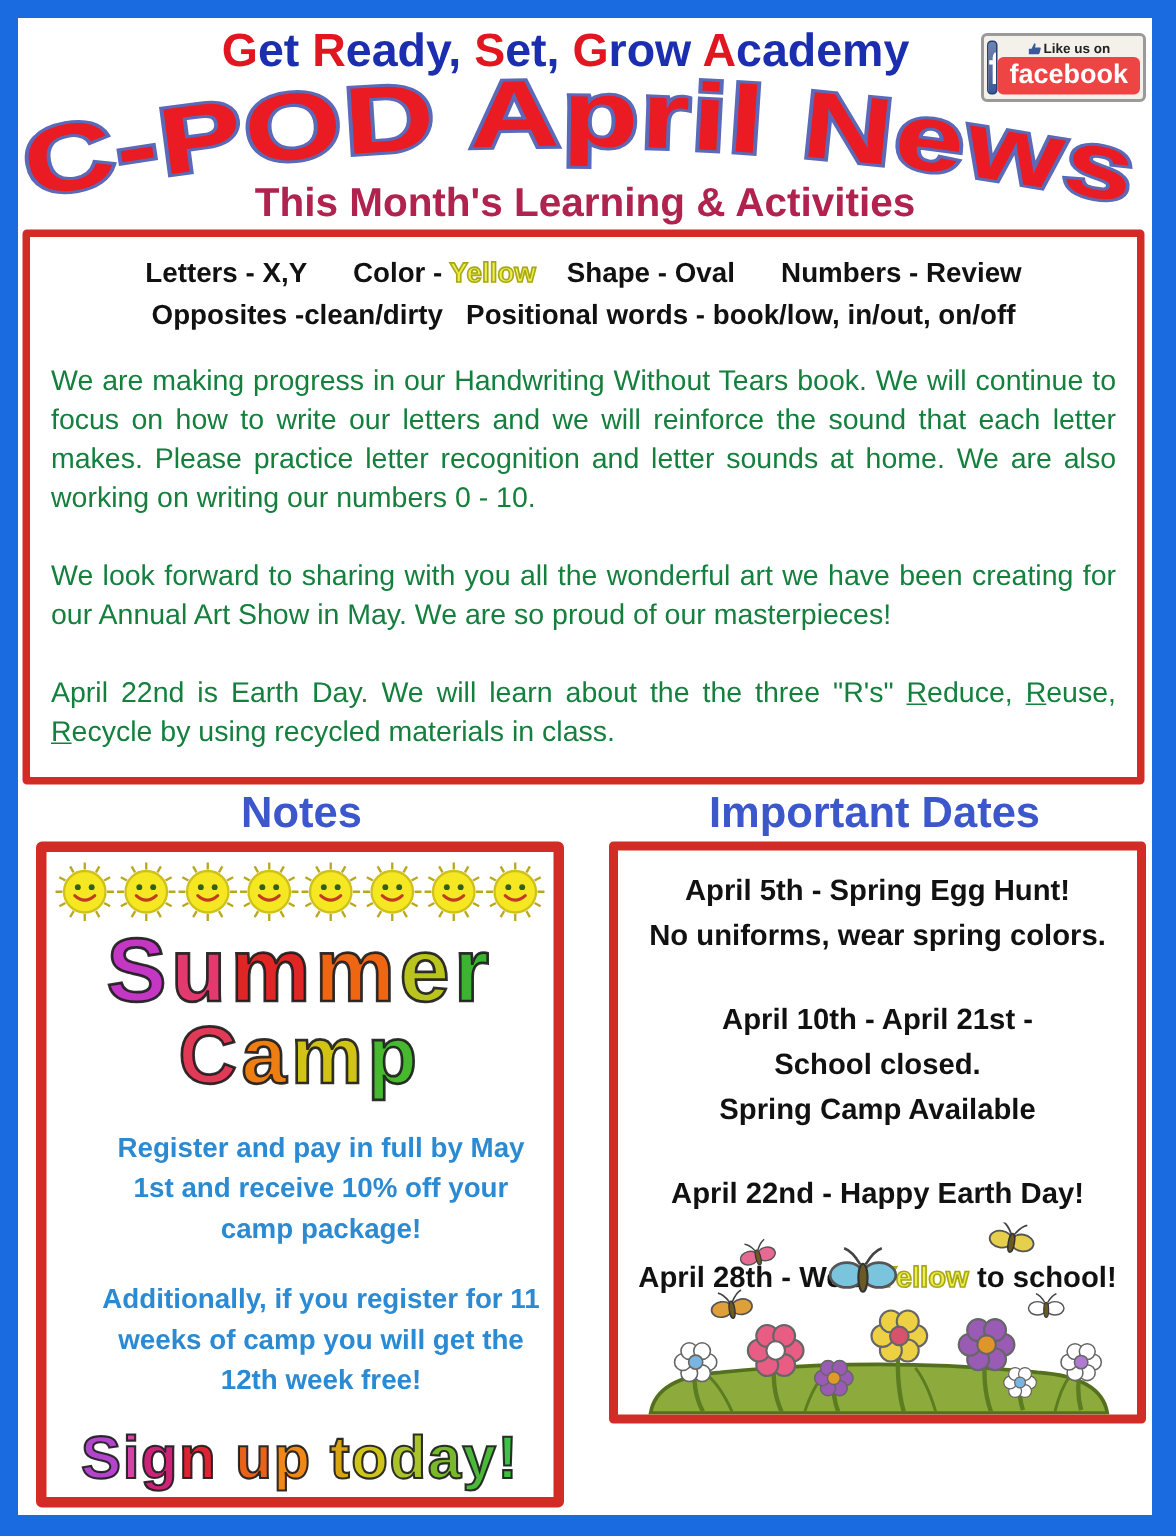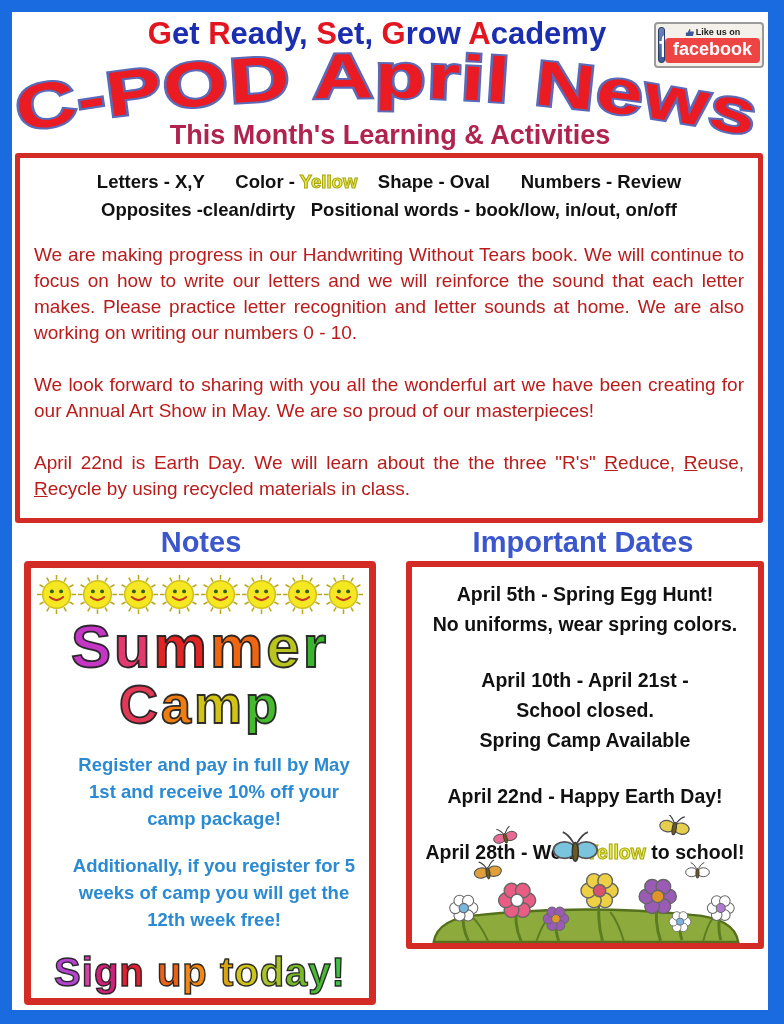--- a/index.html
+++ b/index.html
@@ -29,21 +29,21 @@
   .subtitle{position:absolute;top:108px;width:100%;text-align:center;font-size:27px;font-weight:bold;
     color:var(--subtitle,#b0234e);}
 
   
   .main-box{position:absolute;left:3px;top:141px;width:748px;height:370px;box-sizing:border-box;
     border:5px solid var(--border-red,#d32b25);border-radius:3px;padding:10px 14px;}
   .focus{FONT-SIZE:18.5px;font-weight:bold;text-align:center;color:#111;line-height:28px;}
   .focus .rline{white-space:pre-wrap;}
   .seg-yellow{color:var(--focus-yellow,#eded4d);-webkit-text-stroke:1.1px #a8a816;}
   .seg-u{text-decoration:underline;}
-  .paras{margin-top:18px;font-size:19px;line-height:26px;color:#b91c1c;}
+  .paras{margin-top:18px;font-size:19px;line-height:26px;color:#15803d;}
   .paras .para{text-align:justify;white-space:pre-wrap;}
   .paras .para + .para{margin-top:26px;}
 
   
   .notes-head{position:absolute;top:514px;left:0;width:378px;text-align:center;
     font-size:29px;font-weight:bold;color:var(--heading-blue,#3b57cb);}
   .dates-head{position:absolute;top:514px;left:386px;width:370px;text-align:center;
     font-size:29px;font-weight:bold;color:var(--heading-blue,#3b57cb);}
 
   
@@ -274,21 +274,21 @@
             <circle cx="15.5" cy="17" r="1.9" fill="#355e18"></circle>
             <circle cx="24.5" cy="17" r="1.9" fill="#355e18"></circle>
             <path d="M13.5,22.5 Q20,28.5 26.5,22.5" fill="none" stroke="#c23b22" stroke-width="2" stroke-linecap="round"></path>
           </svg>
         </div>
       <div class="camp">
         <div class="camp1"><span style="color: rgb(196, 55, 196);">S</span><span style="color: rgb(226, 58, 110);">u</span><span style="color: rgb(224, 37, 37);">m</span><span style="color: rgb(238, 101, 18);">m</span><span style="color: rgb(185, 196, 30);">e</span><span style="color: rgb(60, 180, 49);">r</span></div>
         <div class="camp2"><span style="color: rgb(224, 58, 87);">C</span><span style="color: rgb(238, 125, 18);">a</span><span style="color: rgb(210, 196, 20);">m</span><span style="color: rgb(70, 185, 46);">p</span></div>
       </div>
       <div class="promo">Register and pay in full by May 1st and receive 10% off your camp package!</div>
-      <div class="promo">Additionally, if you register for 5 weeks of camp you will get the 12th week free!</div>
+      <div class="promo">Additionally, if you register for 11 weeks of camp you will get the 12th week free!</div>
       <div class="signup"><span style="color: rgb(179, 68, 204);">S</span><span style="color: rgb(214, 67, 166);">i</span><span style="color: rgb(204, 34, 119);">g</span><span style="color: rgb(221, 34, 51);">n</span><span> </span><span style="color: rgb(232, 98, 26);">u</span><span style="color: rgb(239, 136, 22);">p</span><span> </span><span style="color: rgb(216, 164, 20);">t</span><span style="color: rgb(207, 196, 26);">o</span><span style="color: rgb(170, 195, 42);">d</span><span style="color: rgb(119, 185, 42);">a</span><span style="color: rgb(76, 184, 58);">y</span><span style="color: rgb(61, 194, 68);">!</span></div>
     </div>
 
     <div class="dates-box">
       <div class="dates-body">
           <div class="rline"><span>April 5th - Spring Egg Hunt!</span></div>
           <div class="rline"><span>No uniforms, wear spring colors.</span></div>
           <div style="height: 26px;"></div>
           <div class="rline"><span>April 10th - April 21st -</span></div>
           <div class="rline"><span>School closed.</span></div>

